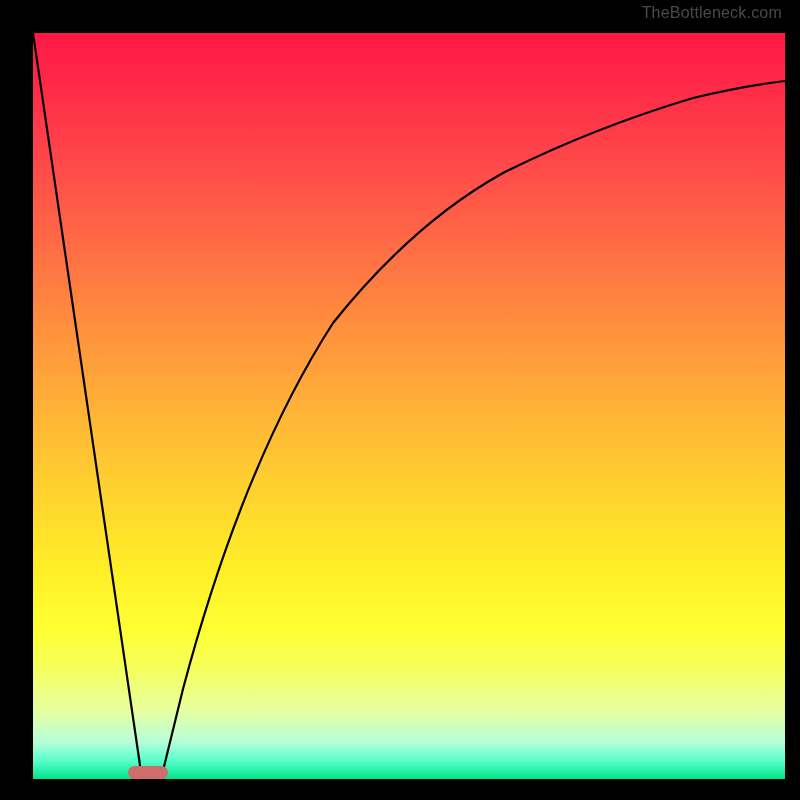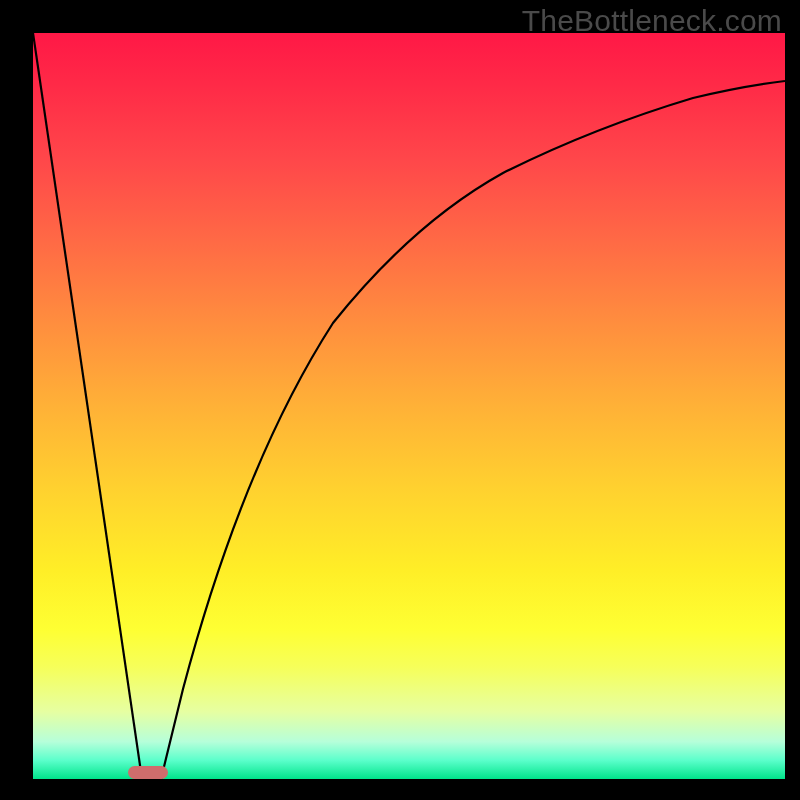--- a/index.html
+++ b/index.html
@@ -47,21 +47,21 @@
     left: 0;
     top: 0;
     width: 752px;
     height: 746px;
   }
   .watermark {
     position: absolute;
     top: 4px;
     right: 18px;
     color: #4a4a4a;
-    font-size: 30px;
+    font-size: 16px;
     font-weight: 500;
     letter-spacing: 0.2px;
   }
   .pill {
     position: absolute;
     background: #cf6d6c;
     border-radius: 7px;
     height: 13px;
   }
 </style>

